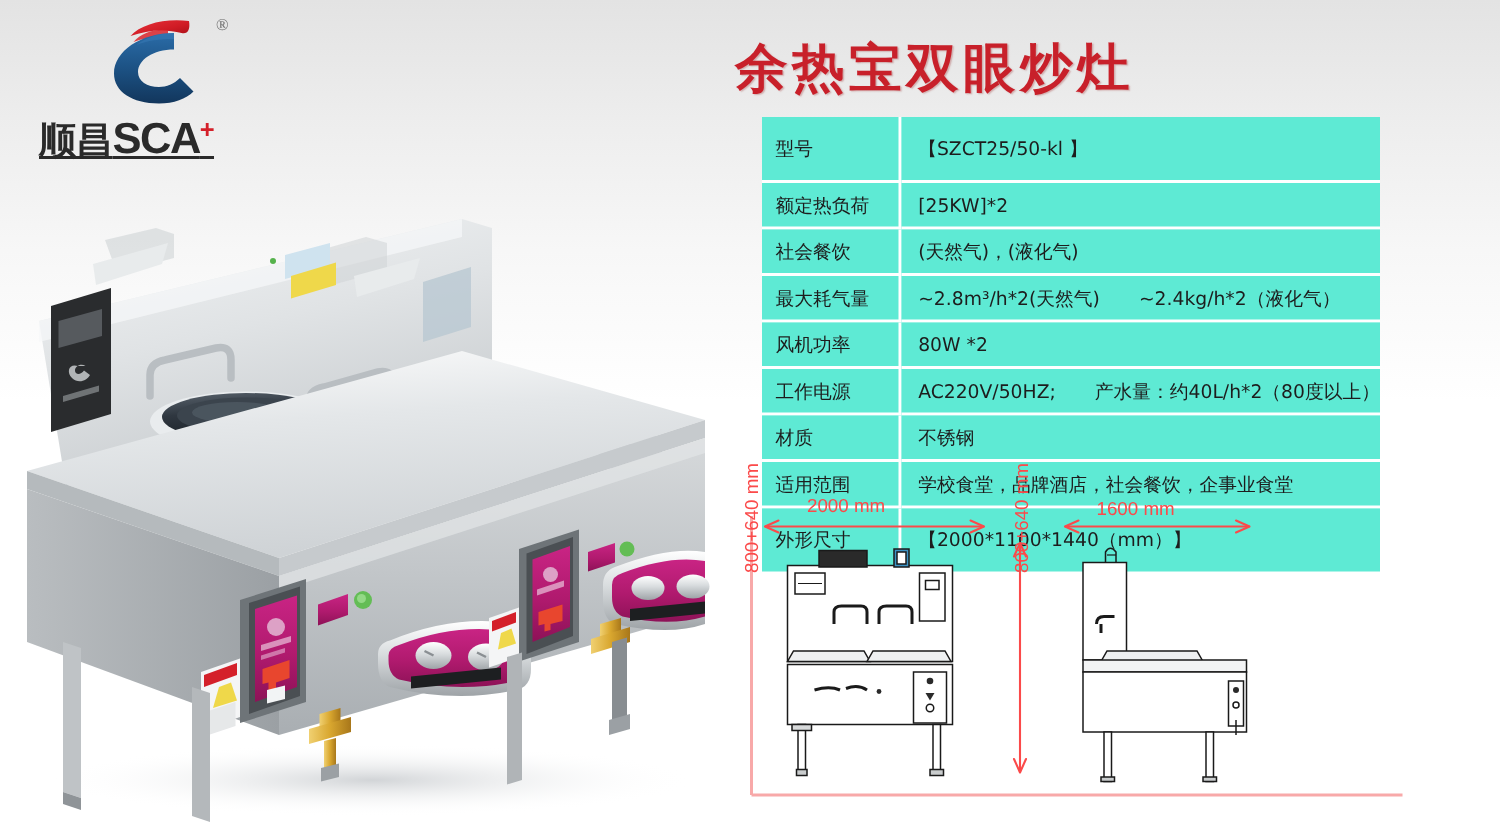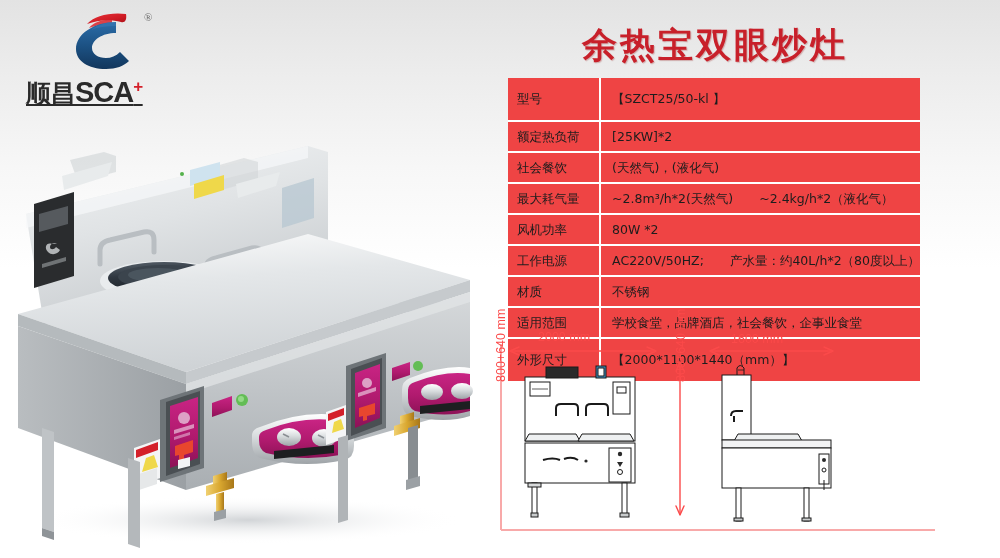--- a/index.html
+++ b/index.html
@@ -32,40 +32,40 @@
     font-size: 27px; font-weight: bold; color: #2a2a2a;
     letter-spacing: -0.5px; white-space: nowrap; text-decoration: underline;
   }
   .logo-word .cn { font-family: "DejaVu Sans", sans-serif; font-size: 25px; }
   .logo-word .en { font-family: "Liberation Sans", sans-serif; font-size: 29px; letter-spacing: -1px; }
   .logo-plus { color: #d4202a; font-size: 17px; vertical-align: super; font-weight: bold; }
 
   
   .title {
     position: absolute; left: 490px; top: 22px; width: 450px;
-    text-align: center;
+    text-align: left;
     font-family: "DejaVu Sans", sans-serif;
     font-size: 35px; font-weight: bold;
     color: #c8202a;
     letter-spacing: 3px;
     text-shadow: 1px 1px 1px rgba(160,60,60,0.35);
     white-space: nowrap;
   }
 
   
   .spec-table {
     position: absolute; left: 508px; top: 78px;
     width: 412px;
     border-collapse: separate;
     border-spacing: 0;
     background: #ffffff;
   }
   .spec-table tr { }
   .spec-table td {
-    background: #ef4444;
+    background: #5eead4;
     border-bottom: 2px solid #ffffff;
     border-right: 2px solid #ffffff;
     font-family: "DejaVu Sans", sans-serif;
     font-size: 12.5px;
     color: #1d1d1d;
     padding: 4px 0 4px 9px;
     line-height: 1.25;
     vertical-align: middle;
     white-space: nowrap;
   }

